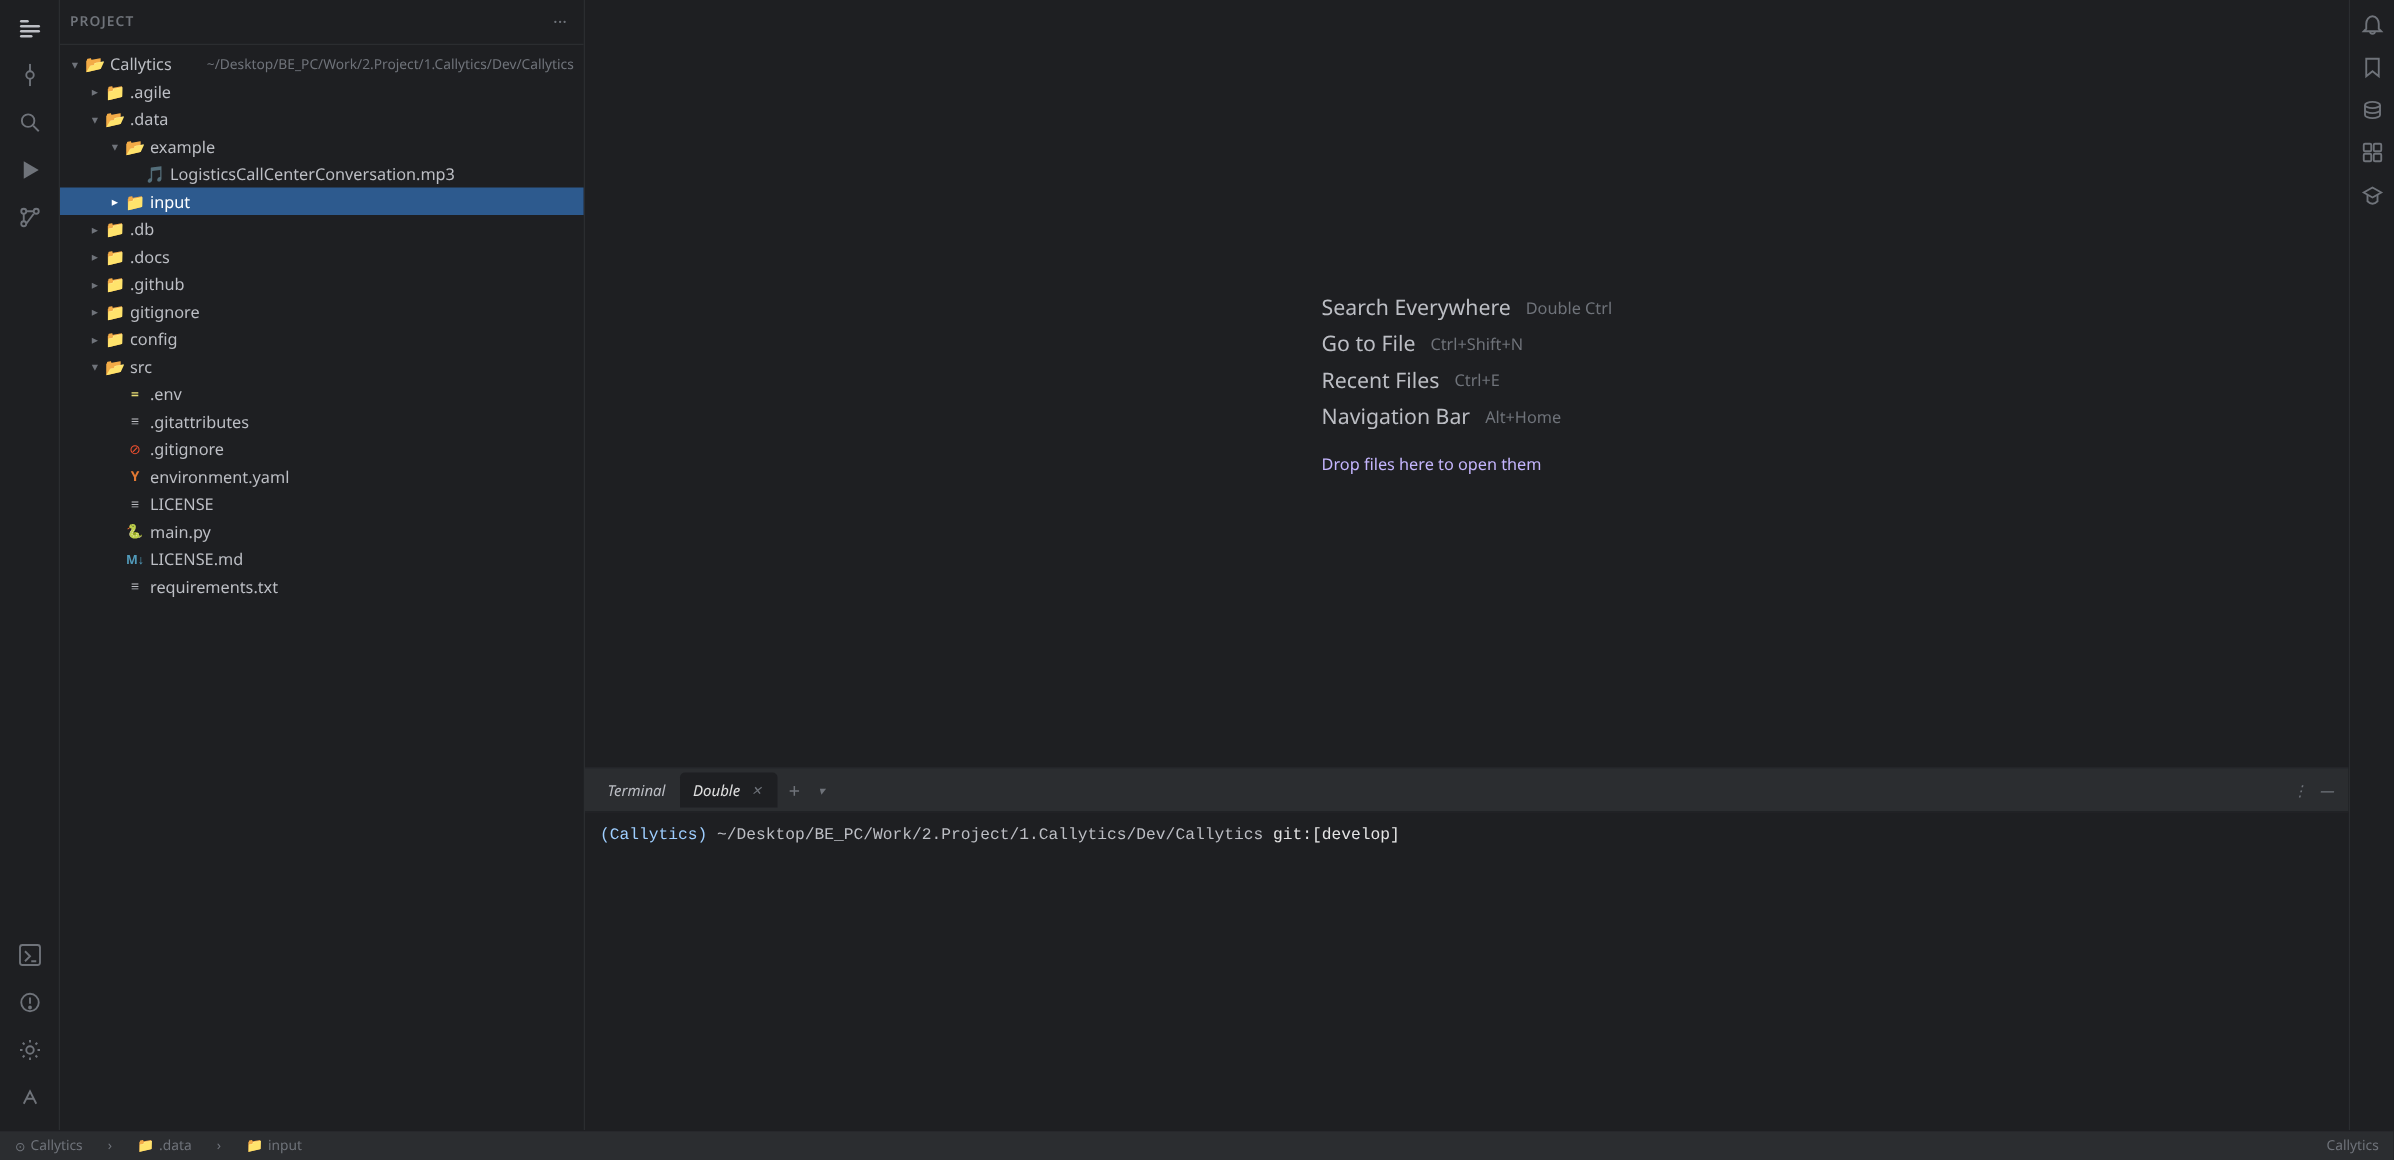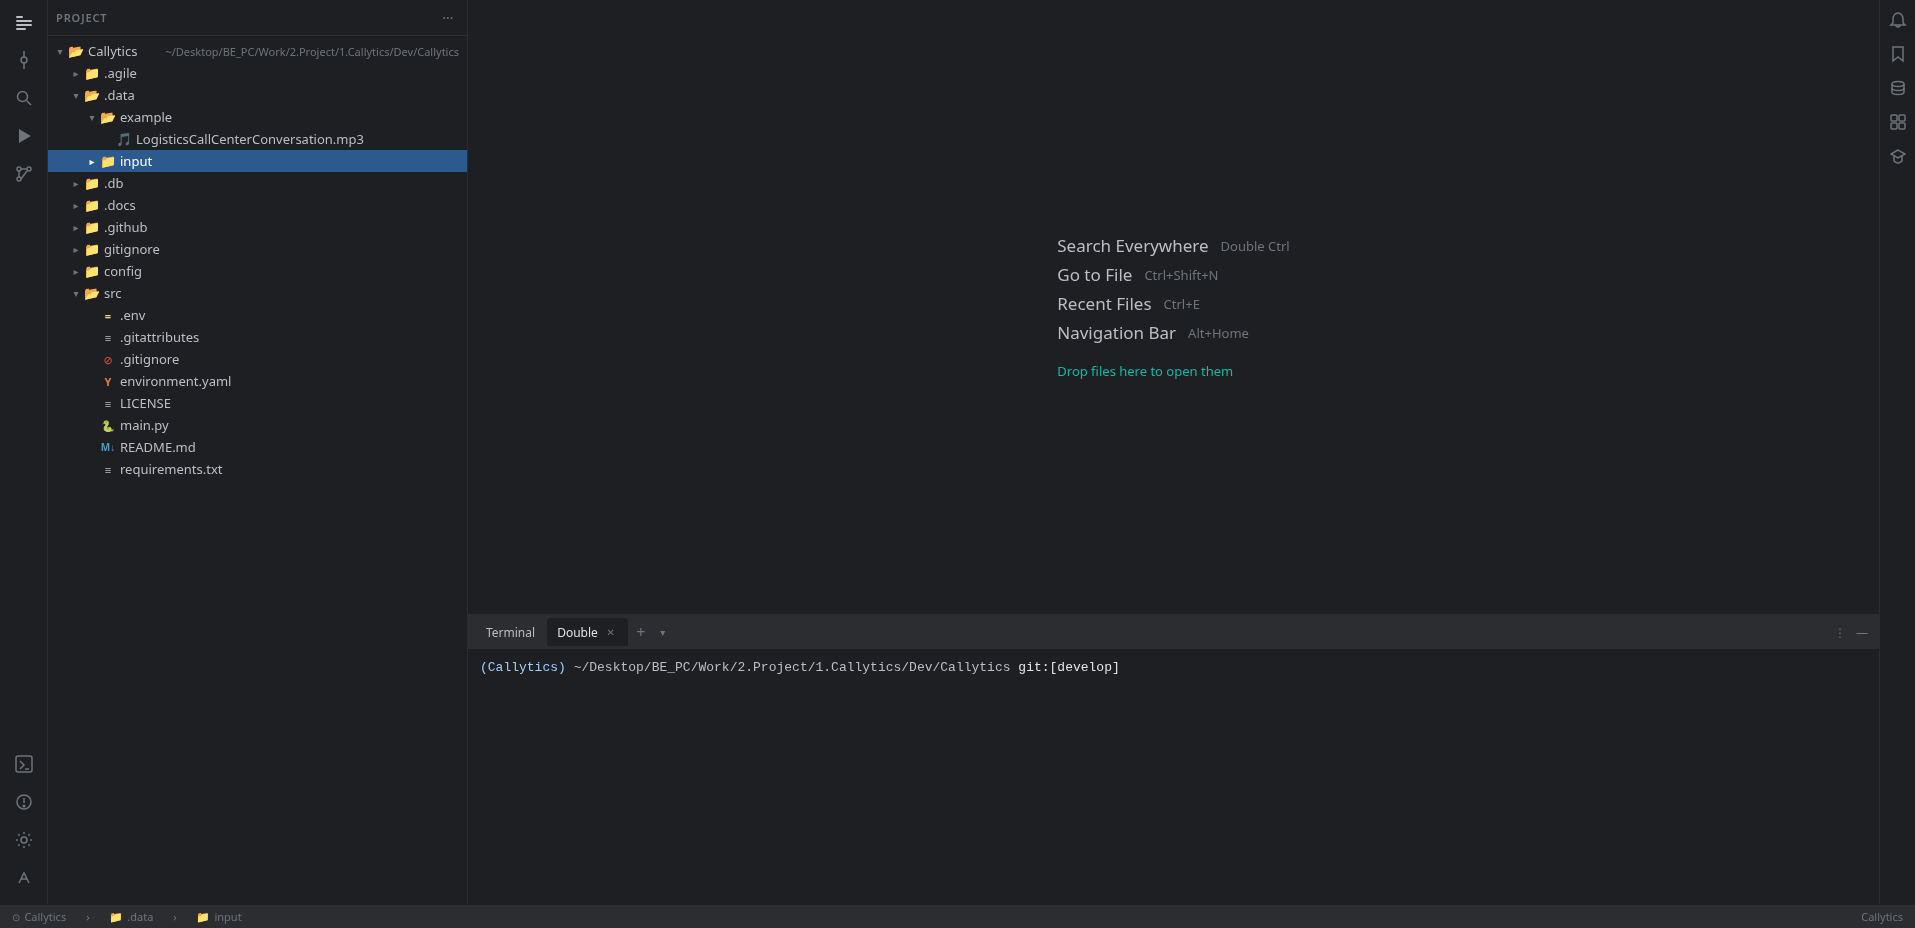--- a/index.html
+++ b/index.html
@@ -226,21 +226,21 @@
       color: #bcbec4;
     }
 
     .welcome-shortcut {
       font-size: 13px;
       color: #6f737a;
     }
 
     .welcome-drop {
       font-size: 13px;
-      color: #14b8a6;
+      color: #c4b5fd;
       margin-top: 4px;
     }
 
     
     .content-wrapper {
       display: flex;
       flex: 1;
       flex-direction: column;
       overflow: hidden;
     }
@@ -256,20 +256,21 @@
     }
 
     .terminal-tabs {
       display: flex;
       align-items: center;
       height: 35px;
       background: #2b2d30;
       padding: 16px 8px;
       border-bottom: 1px solid #1e1f22;
       gap: 2px;
+      font-style: italic;
     }
 
     .terminal-tab {
       display: flex;
       align-items: center;
       gap: 6px;
       padding: 0 10px;
       height: 28px;
       border-radius: 4px 4px 0 0;
       cursor: pointer;
@@ -602,21 +603,21 @@
 
       <div class="tree-item" style="padding-left:36px;">
         <span class="tree-arrow leaf"></span>
         <span class="tree-icon" style="font-size:11px;color:#4e94ce;font-weight:bold;">🐍</span>
         <span class="tree-label">main.py</span>
       </div>
 
       <div class="tree-item" style="padding-left:36px;">
         <span class="tree-arrow leaf"></span>
         <span class="tree-icon" style="font-size:10px;color:#519aba;font-weight:bold;">M↓</span>
-        <span class="tree-label">README.md</span>
+        <span class="tree-label">LICENSE.md</span>
       </div>
 
       <div class="tree-item" style="padding-left:36px;">
         <span class="tree-arrow leaf"></span>
         <span class="tree-icon" style="font-size:11px;color:#bcbec4;">≡</span>
         <span class="tree-label">requirements.txt</span>
       </div>
 
     </div>
   </div>

